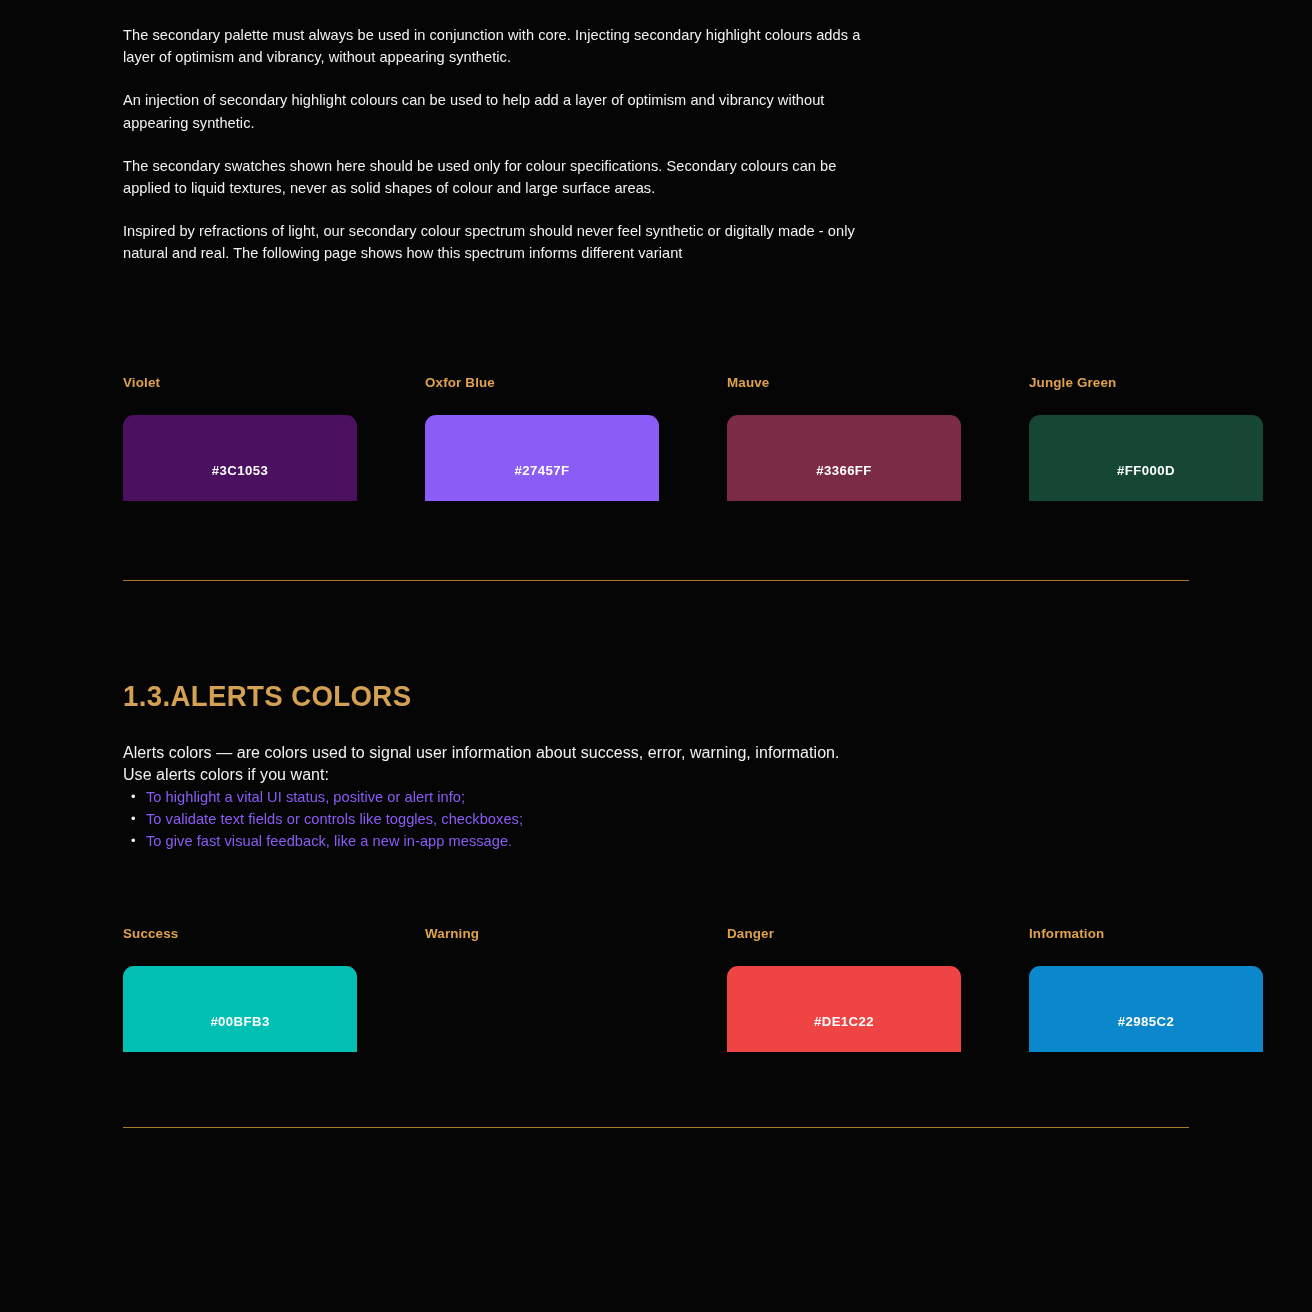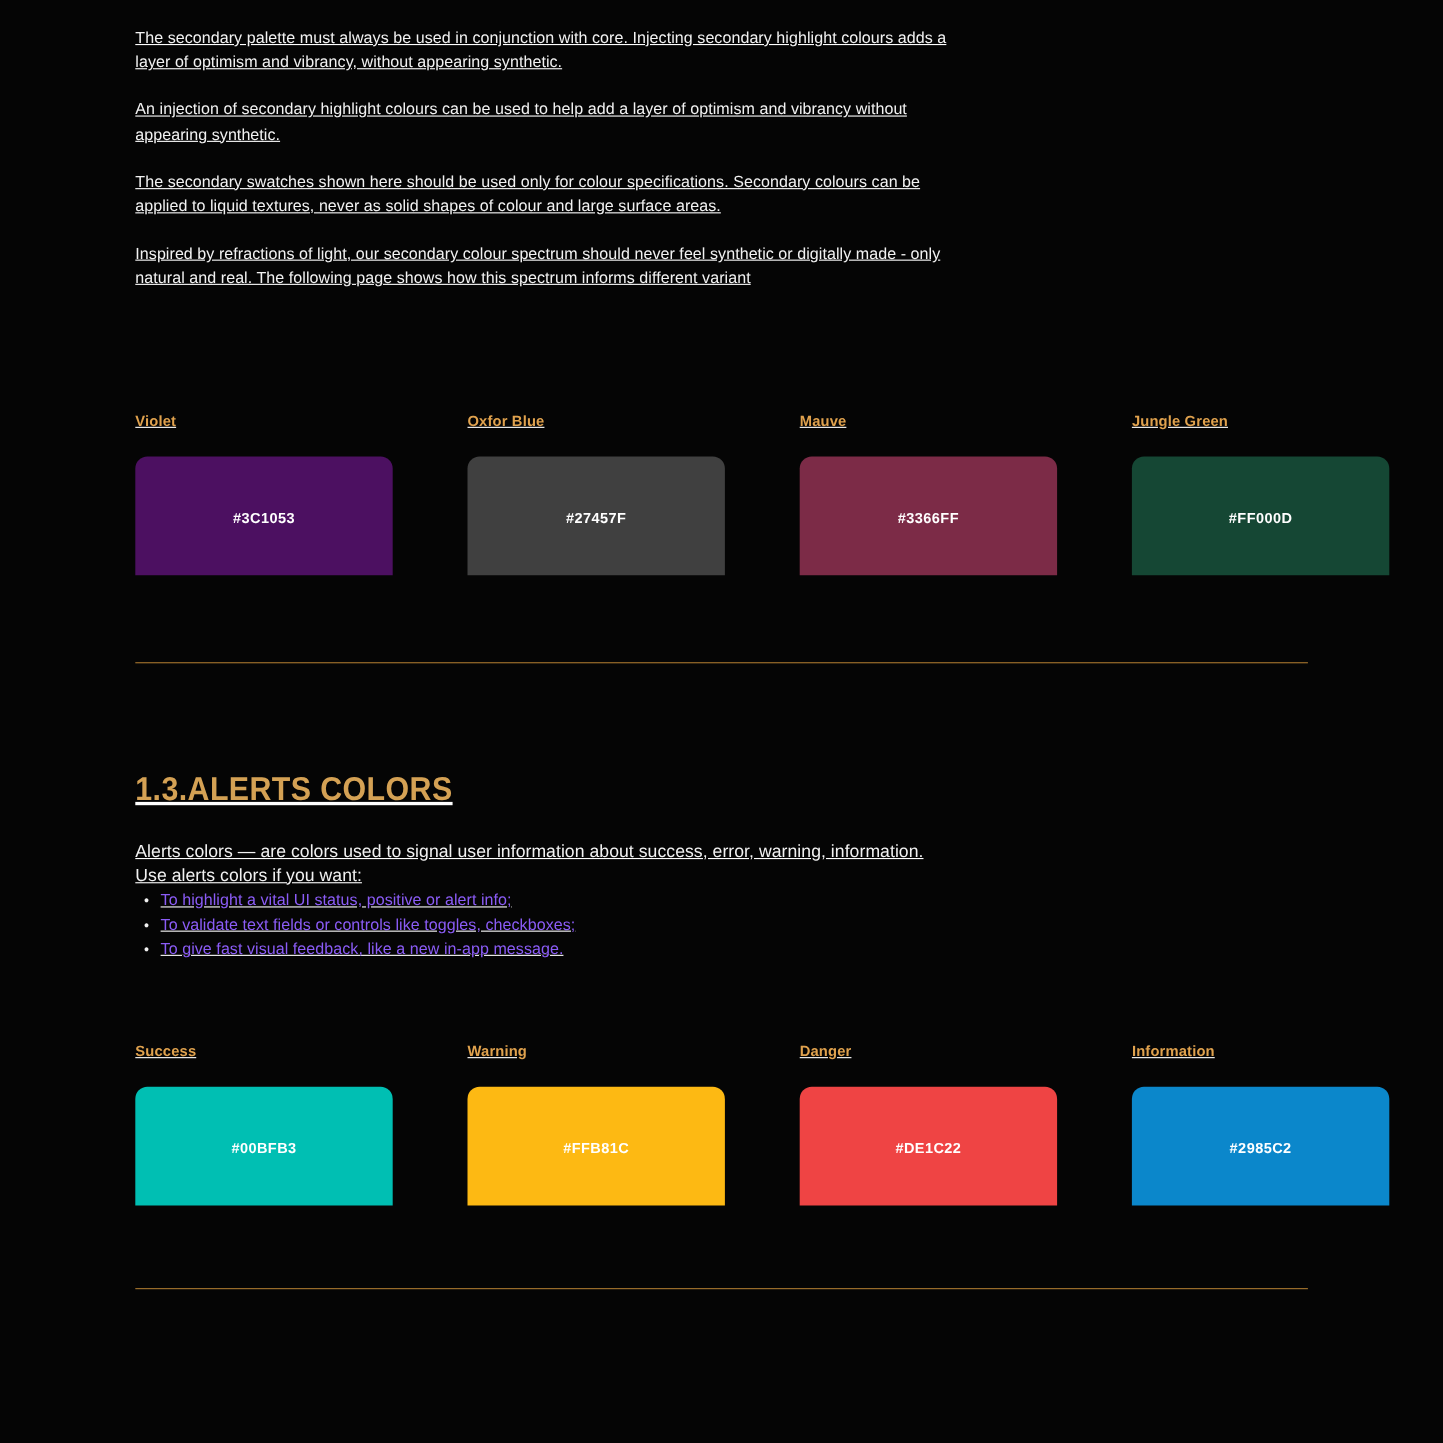--- a/index.html
+++ b/index.html
@@ -14,21 +14,20 @@
   body {
     font-family: "Liberation Sans", sans-serif;
     color: #ffffff;
     position: relative;
   }
 
   .page {
     position: absolute;
     inset: 0;
     padding: 0 123px;
-    text-decoration: underline;
   }
 
   
   .intro {
     padding-top: 24px;
   }
 
   .intro p {
     font-size: 14.6px;
     line-height: 22.2px;
@@ -53,21 +52,21 @@
   .swatch-label {
     font-size: 13.4px;
     font-weight: 700;
     color: #e0a24e;
     letter-spacing: 0.15px;
     margin-bottom: 25px;
   }
 
   .swatch-chip {
     width: 234px;
-    height: 108px;
+    height: 86px;
     border-radius: 11px 11px 0 0;
     position: relative;
   }
 
   .swatch-hex {
     position: absolute;
     left: 0;
     right: 0;
     top: 48px;
     text-align: center;
@@ -148,21 +147,21 @@
 
     <div>
       <div class="swatch-label">Violet</div>
       <div class="swatch-chip" style="background-color: rgb(76, 16, 97);">
         <span class="swatch-hex">#3C1053</span>
       </div>
     </div>
 
     <div>
       <div class="swatch-label">Oxfor Blue</div>
-      <div class="swatch-chip" style="background-color: #404040;">
+      <div class="swatch-chip" style="background-color: #8b5cf6;">
         <span class="swatch-hex">#27457F</span>
       </div>
     </div>
 
     <div>
       <div class="swatch-label">Mauve</div>
       <div class="swatch-chip" style="background-color: rgb(124, 43, 71);">
         <span class="swatch-hex">#3366FF</span>
       </div>
     </div>
@@ -194,23 +193,20 @@
 
     <div>
       <div class="swatch-label">Success</div>
       <div class="swatch-chip" style="background-color: rgb(0, 191, 179);">
         <span class="swatch-hex">#00BFB3</span>
       </div>
     </div>
 
     <div>
       <div class="swatch-label">Warning</div>
-      <div class="swatch-chip" style="background-color: rgb(253, 185, 19);">
-        <span class="swatch-hex">#FFB81C</span>
-      </div>
     </div>
 
     <div>
       <div class="swatch-label">Danger</div>
       <div class="swatch-chip" style="background-color: #ef4444;">
         <span class="swatch-hex">#DE1C22</span>
       </div>
     </div>
 
     <div>

